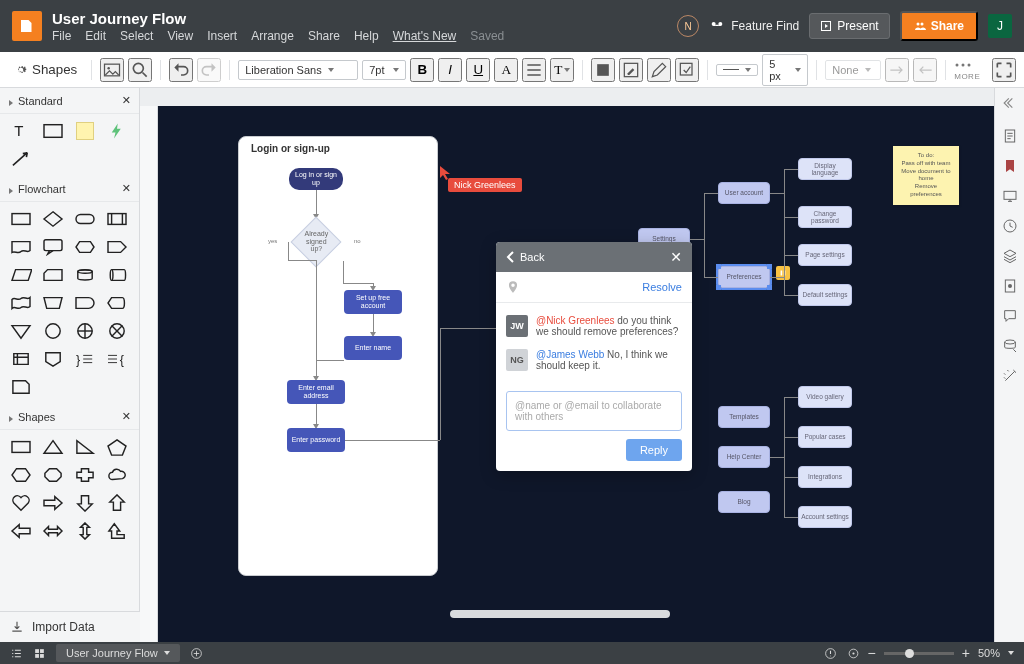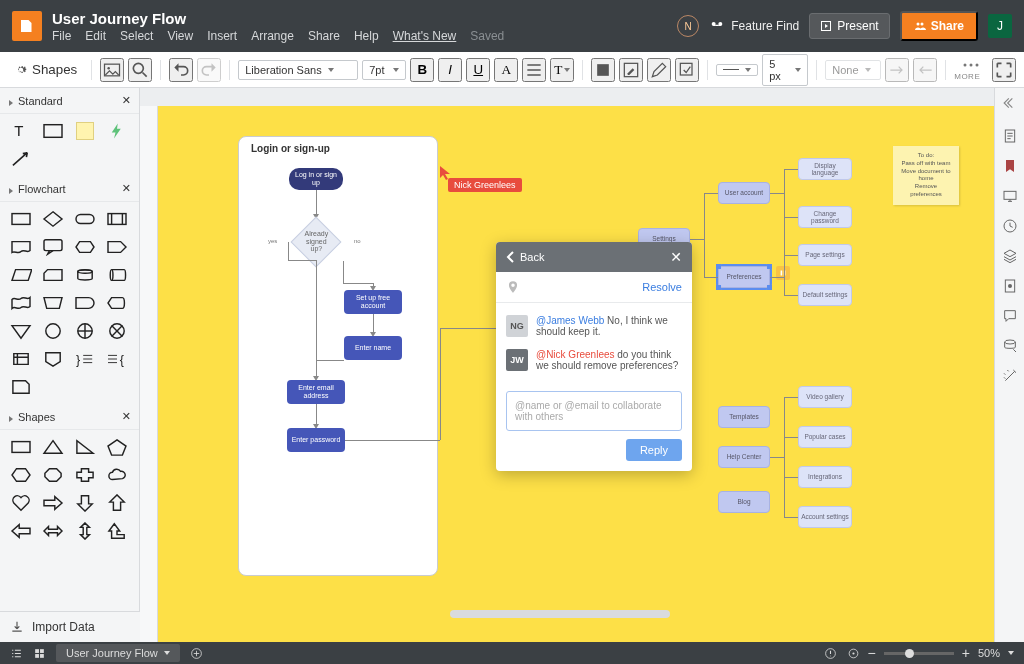--- a/index.html
+++ b/index.html
@@ -49,21 +49,21 @@
 .shape-cell svg { width: 22px; height: 18px; fill: none; stroke: #222; stroke-width: 1.6; }
 .shape-cell.big svg { width: 24px; height: 20px; }
 .sticky-demo { width: 18px; height: 18px; background: #fff4af; border: 1px solid #e0d080; }
 .lightning { width: 18px; height: 18px; }
 .import-row { position: absolute; left: 0; bottom: 22px; width: 140px; padding: 8px 10px; font-size: 12px; color: #333; background: #f4f5f6; border-top: 1px solid #d8dadd; display: flex; align-items: center; gap: 8px; }
 
 
 .canvas-wrap { flex: 1; background: #eceef0; position: relative; overflow: hidden; }
 .ruler-top { height: 18px; background: #f7f8f9; border-bottom: 1px solid #d8dadd; display:flex; align-items:center; font-size:8px; color:#888; padding:0 20px; justify-content:space-around;}
 .ruler-left { position: absolute; left: 0; top: 18px; width: 18px; bottom: 0; background: #f7f8f9; border-right: 1px solid #d8dadd; }
-.canvas { position: absolute; left: 18px; top: 18px; right: 0; bottom: 0; background: #fde047; }
+.canvas { position: absolute; left: 18px; top: 18px; right: 0; bottom: 0; background: #0f172a; }
 
 
 .flow-container { position: absolute; border: 1px solid #c9ccd0; border-radius: 8px; background: #fff; }
 .flow-title { position: absolute; top: 6px; left: 12px; font-size: 10px; font-weight: 600; color: #333; }
 .node { position: absolute; font-size: 7px; color: #fff; text-align: center; display: flex; align-items: center; justify-content: center; line-height: 1.1; padding: 2px; }
 .node.terminator { background: #333a7a; border-radius: 10px; width: 54px; height: 22px; }
 .node.decision { background: #e7ebf4; color: #666; transform: rotate(45deg); width: 36px; height: 36px; border: 1px solid #c7cee0; }
 .node.decision span { transform: rotate(-45deg); display: block; }
 .node.process { background: #4556b8; border-radius: 4px; width: 58px; height: 24px; }
 .node.soft { background: #c0c8f0; color: #556; width: 52px; height: 22px; border-radius: 4px; border: 1px solid #a8b2e2; font-size: 6.5px; }
@@ -263,21 +263,21 @@
       <svg viewBox="0 0 24 24">
         <path d="M4 12h14m-4-4l4 4-4 4" stroke="#888" stroke-width="1.5" fill="none"></path>
       </svg>
     </button>
   <button class="tb-icon-btn" style="opacity:.5">
       <svg viewBox="0 0 24 24">
         <path d="M20 12H6m4-4l-4 4 4 4" stroke="#888" stroke-width="1.5" fill="none"></path>
       </svg>
     </button>
   <div class="tb-sep"></div>
-  <div style="text-align:right;"><svg width="18" height="8" viewBox="0 0 18 8">
+  <div style="text-align:left;"><svg width="18" height="8" viewBox="0 0 18 8">
         <circle cx="3" cy="4" r="1.5" fill="#777"></circle>
         <circle cx="9" cy="4" r="1.5" fill="#777"></circle>
         <circle cx="15" cy="4" r="1.5" fill="#777"></circle>
       </svg><div class="more-txt">MORE</div></div>
   <button class="tb-icon-btn fullscreen-icon">
       <svg viewBox="0 0 24 24">
         <path d="M4 4h5M4 4v5M20 4h-5M20 4v5M4 20h5M4 20v-5M20 20h-5M20 20v-5" stroke="#555" stroke-width="2" fill="none"></path>
       </svg>
     </button>
 </div>
@@ -690,26 +690,26 @@
           <span style="font-size:14px;">✕</span>
         </div>
         <div class="cp-sub">
           <svg width="14" height="14" viewBox="0 0 24 24">
               <path d="M12 2a7 7 0 00-7 7c0 5 7 13 7 13s7-8 7-13a7 7 0 00-7-7zm0 10a3 3 0 110-6 3 3 0 010 6z" fill="#bbb"></path>
             </svg>
           <span class="cp-resolve">Resolve</span>
         </div>
         <div class="cp-body">
           <div class="cp-msg">
+            <div class="cp-avatar jw">JW</div>
+            <div><span class="cp-mention1">@Nick Greenlees</span><span> do you think we should remove preferences?</span></div>
+          </div>
+          <div class="cp-msg">
             <div class="cp-avatar">NG</div>
             <div><span class="cp-mention2">@James Webb</span><span> No, I think we should keep it.</span></div>
-          </div>
-          <div class="cp-msg">
-            <div class="cp-avatar jw">JW</div>
-            <div><span class="cp-mention1">@Nick Greenlees</span><span> do you think we should remove preferences?</span></div>
           </div>
         </div>
         <div class="cp-input"><span>@name or @email to collaborate with others</span></div>
         <div class="cp-foot">
             <button class="cp-reply">Reply</button>
           </div>
       </div>
 
     </div>
     <div class="scroll-h"></div>

